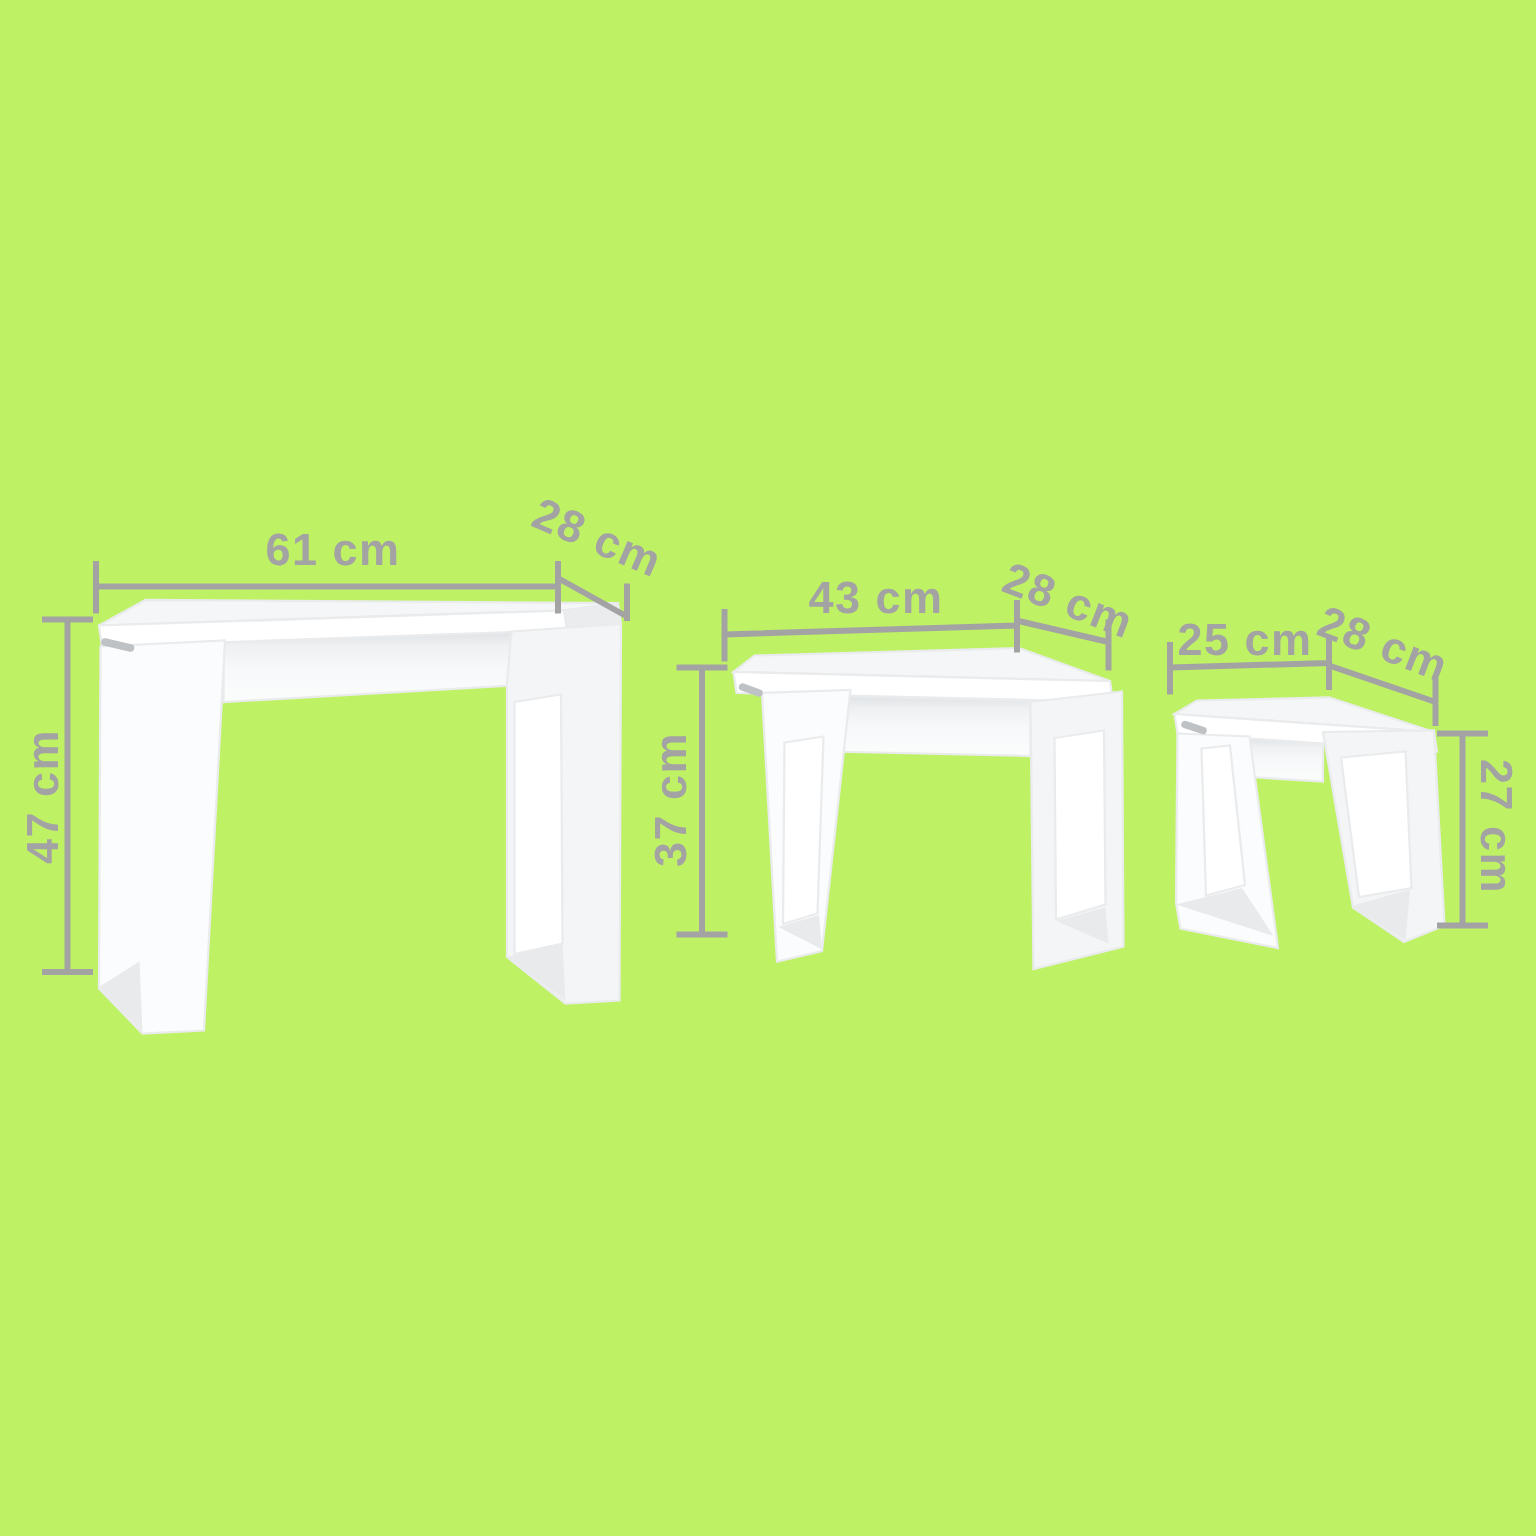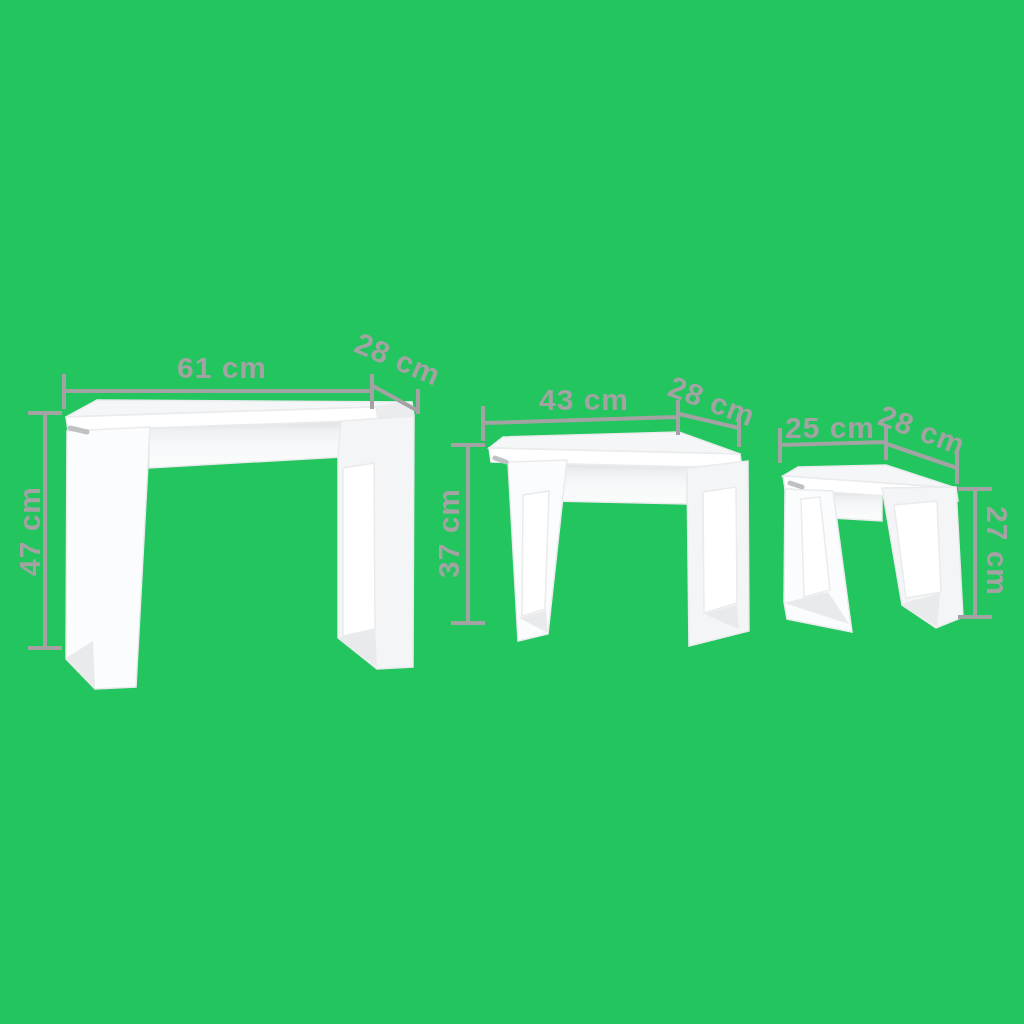--- a/index.html
+++ b/index.html
@@ -1,16 +1,16 @@
 <!DOCTYPE html>
 <html><head>
 <meta charset="utf-8">
 <style>
   html,body{margin:0;padding:0;background:#ffffff;}
-  .canvas{position:relative;width:1024px;height:1024px;background:#22c55e;overflow:hidden;}
+  .canvas{position:relative;width:1024px;height:1024px;background:#bef264;overflow:hidden;}
   svg{position:absolute;inset:0;}
   .dim-line{fill:none;stroke-width:4;stroke-linecap:butt;}
   .dim-label{font-family:"Liberation Sans", sans-serif;font-weight:700;font-size:30px;letter-spacing:1px;text-anchor:middle;dominant-baseline:central;stroke:none;}
   .face{stroke:#e9ebed;stroke-width:1.5;}
   .wedge{stroke:none;}
   .hole{stroke:#e9ebed;stroke-width:1.5;}
   .notch{stroke:#bfc2c5;stroke-width:5;stroke-linecap:round;fill:none;}
 </style>
 </head>
 <body>

